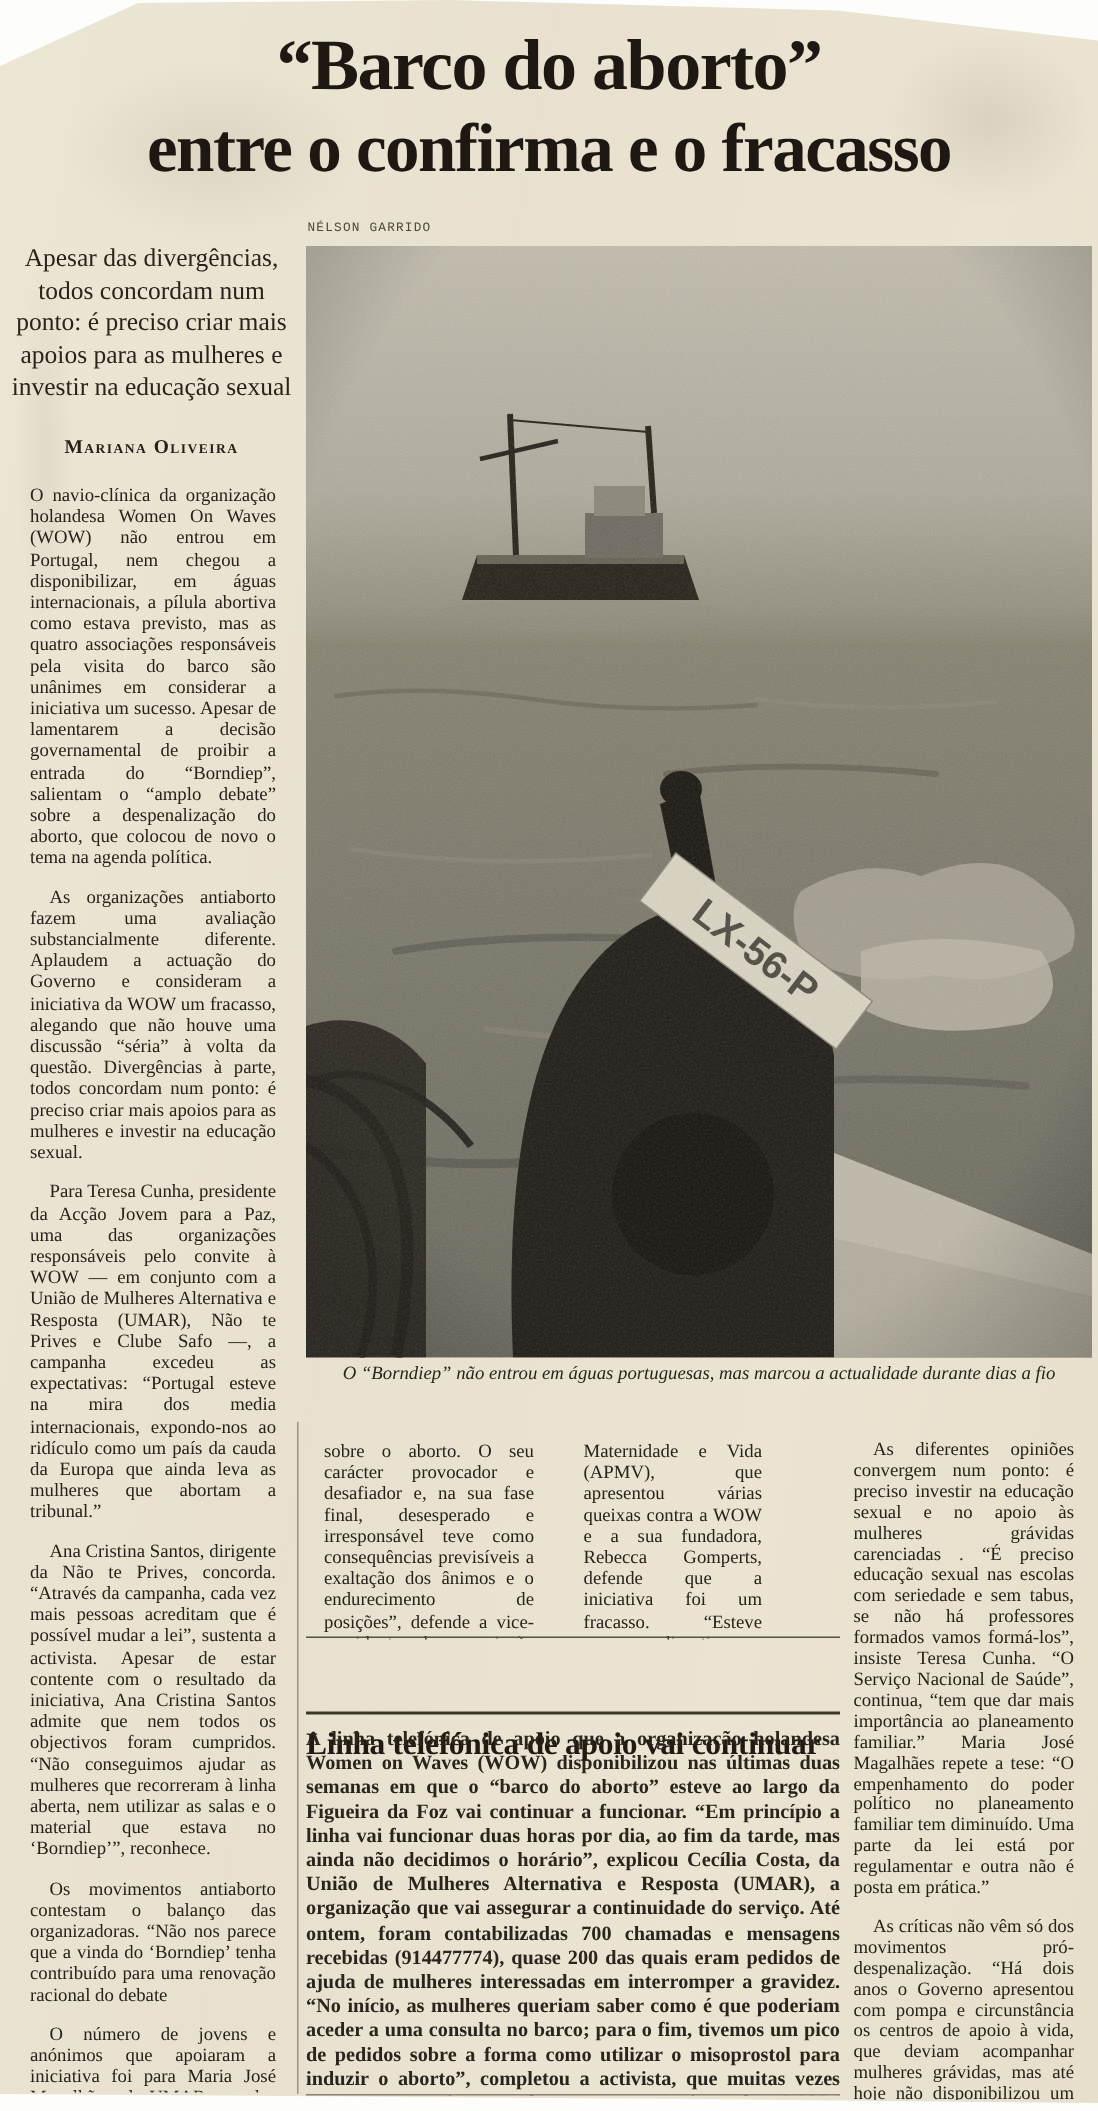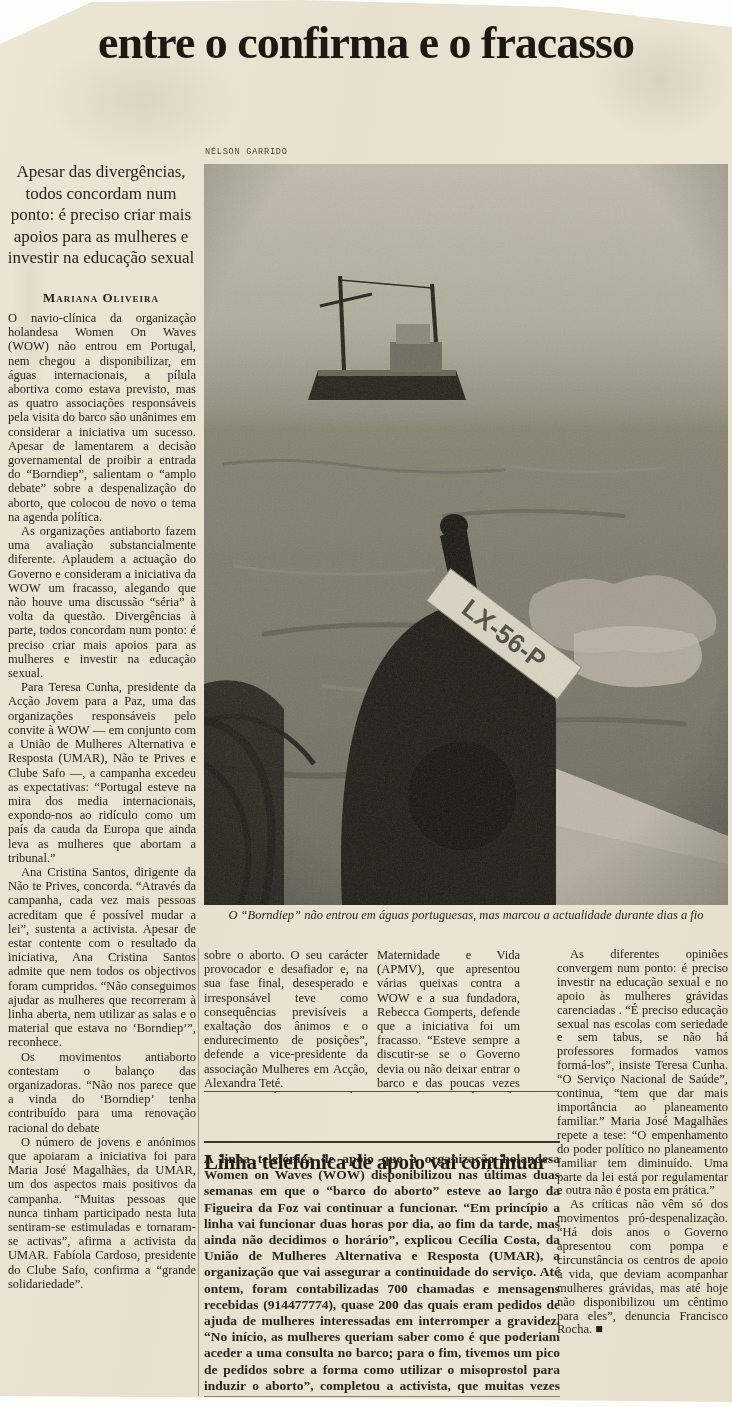--- a/index.html
+++ b/index.html
@@ -22,21 +22,21 @@
 
   .credit{position:absolute;left:205px;top:147px;font-family:Liberation Mono, monospace;
     font-size:8.5px;letter-spacing:.8px;color:#4c473b;}
 
   .lede{position:absolute;left:2px;top:161px;width:198px;text-align:center;
     font-size:17px;line-height:21.5px;color:#29241b;}
   .byline{position:absolute;left:2px;top:290px;width:198px;text-align:center;
     font-variant:small-caps;font-weight:bold;font-size:13px;letter-spacing:1px;color:#241f17;}
 
   .bodycol{position:absolute;font-size:12.5px;line-height:14.2px;text-align:justify;overflow:hidden;color:#27221a;}
-  .bodycol p{margin:0;text-indent:13px;}
+  .bodycol p{margin:12px;text-indent:13px;}
   .bodycol p.noind{text-indent:0;}
   .col1{left:8px;top:311px;width:188px;height:1084px;}
   .col2{left:204px;top:948px;width:164px;height:145px;}
   .col3{left:377px;top:948px;width:143px;height:145px;}
   .col4{left:557px;top:948px;width:171px;height:452px;line-height:13.9px;}
 
   .photo{position:absolute;left:204px;top:164px;width:524px;height:741px;box-shadow:inset 0 0 14px rgba(20,18,12,.25);}
   .caption{position:absolute;left:204px;top:908px;width:524px;text-align:center;
     font-style:italic;font-size:12.5px;color:#29241b;}
 
@@ -54,20 +54,21 @@
 <body>
 
 <div class="stage">
   <div class="paper">
 
     <div class="smudge s1"></div>
     <div class="smudge s2"></div>
     <div class="smudge s3"></div>
 
     <div class="headline">
+      <div class="l1">“Barco do aborto”</div>
       <div class="l2">entre o confirma e o fracasso</div>
     </div>
 
     <div class="credit">NÉLSON GARRIDO</div>
 
     <div class="lede">Apesar das divergências, todos concordam num ponto: é preciso criar mais apoios para as mulheres e investir na educação sexual</div>
     <div class="byline">Mariana Oliveira</div>
 
     <div class="photo">
       <svg viewBox="0 0 524 741" width="524" height="741">

